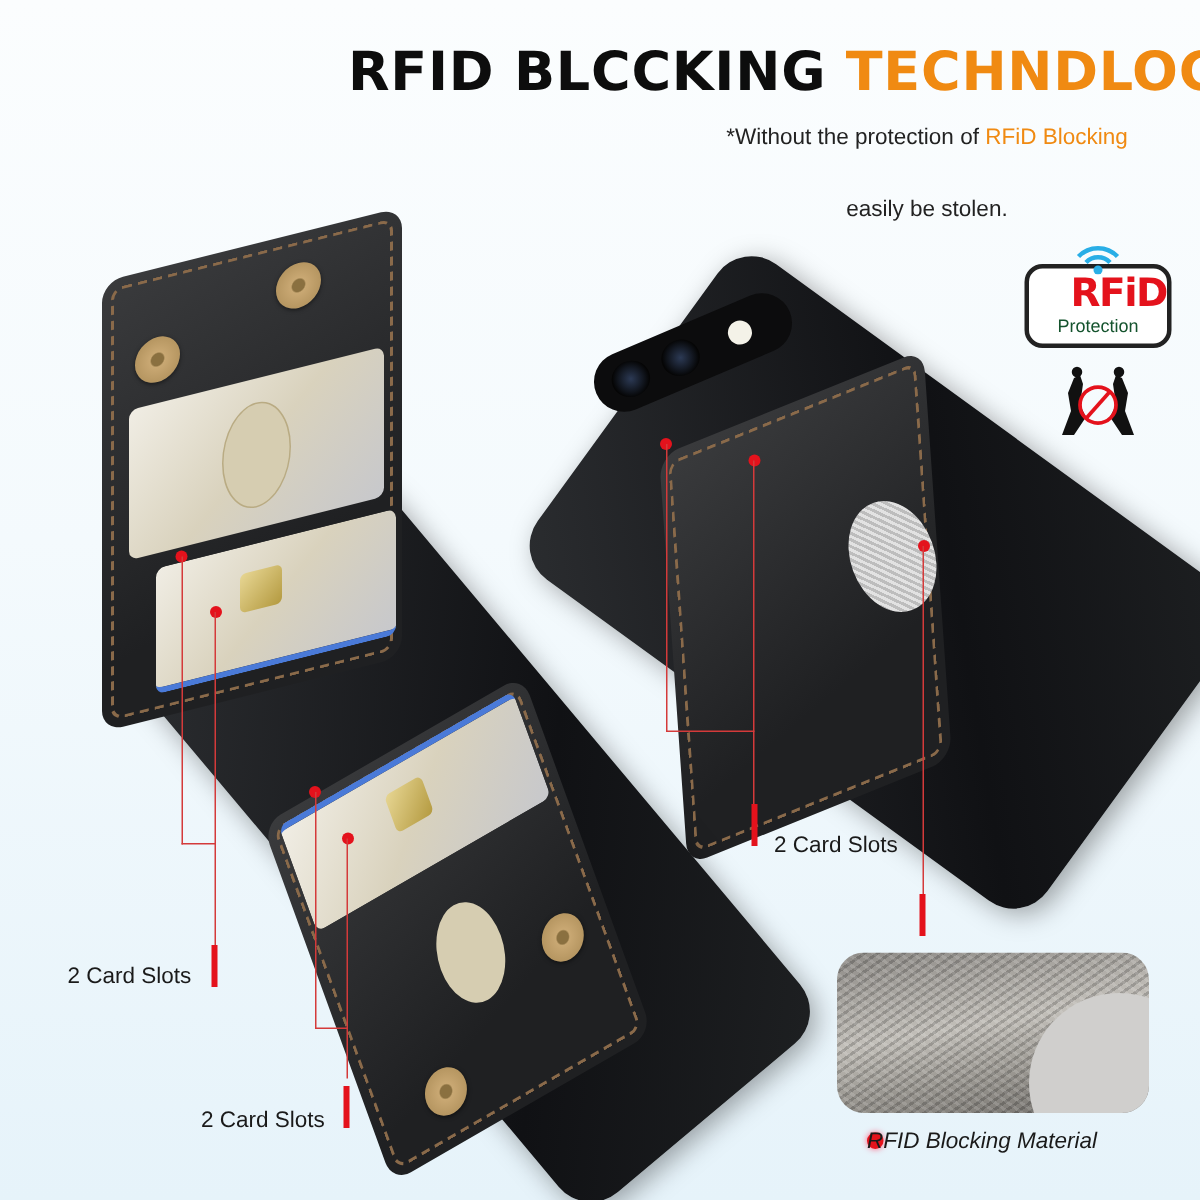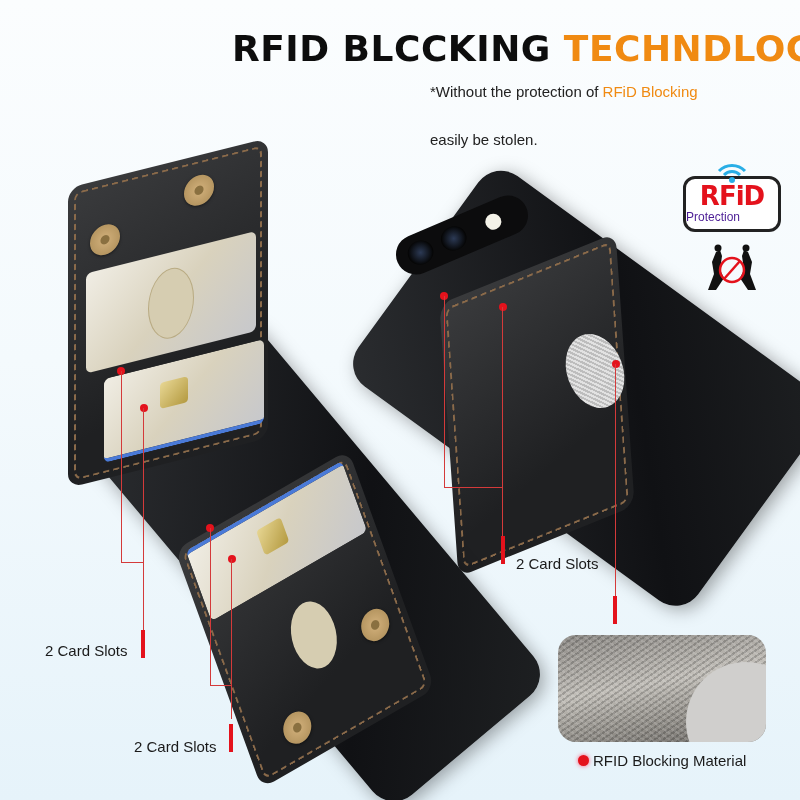--- a/index.html
+++ b/index.html
@@ -4,40 +4,40 @@
 <style>
   html,body{margin:0;padding:0;}
   body{width:800px;height:800px;overflow:hidden;position:relative;
     background:linear-gradient(180deg,#fbfdfe 0%,#f4fafd 45%,#e6f3fa 100%);
     font-family:"Liberation Sans",sans-serif;}
   .abs{position:absolute;}
   .title{left:232px;top:28px;font-weight:bold;font-size:36px;letter-spacing:0.5px;
     font-family:"DejaVu Sans",sans-serif;white-space:nowrap;}
   .title .black{color:#0d0d0d;}
   .title .orange{color:#f08a12;}
-  .note{right:30px;top:80px;width:340px;text-align:left;font-size:15px;line-height:24px;color:#222;}
+  .note{right:12px;top:80px;width:340px;text-align:center;font-size:15px;line-height:24px;color:#222;}
   .note .hl{color:#f08a12;}
   .label{font-size:15px;color:#1a1a1a;white-space:nowrap;}
   .redbar{background:#e4121c;width:4px;}
   .redline{background:#d43a3a;}
   .dot{width:8px;height:8px;border-radius:50%;background:#e4121c;}
   
   .case{background:linear-gradient(135deg,#2b2d30,#101114 60%,#1e2022);border-radius:28px;
     box-shadow:0 6px 18px rgba(0,0,0,.35);}
   .leather{background:linear-gradient(160deg,#3a3b3d,#1f2022 70%);border-radius:14px;
     outline:2px dashed #8a6a4a;outline-offset:-8px;}
   .snap{width:30px;height:30px;border-radius:50%;
     background:radial-gradient(circle at 50% 50%,#8a7040 0 4px,#c9a873 5px,#a98a55 100%);
     box-shadow:0 1px 3px rgba(0,0,0,.5);}
   .card{background:linear-gradient(135deg,#f0ede4,#d9d2bd 50%,#c7c8cc);border-radius:6px;}
   .chip{width:28px;height:26px;border-radius:4px;background:linear-gradient(135deg,#e7d693,#b49a40);}
   .oval{border-radius:50%;}
   .rfid-badge{left:683px;top:176px;width:92px;height:50px;border:3px solid #222;border-radius:12px;background:#fff;}
-  .rfid-text{position:absolute;left:0;right:0;top:2px;text-align:center;font-weight:bold;font-size:26px;color:#e4121c;font-family:"DejaVu Sans",sans-serif;letter-spacing:-1px;}
-  .rfid-sub{position:absolute;left:0;right:0;top:31px;font-size:12px;color:#4c1d95;}
+  .rfid-text{position:absolute;left:0;right:0;top:2px;text-align:right;font-weight:bold;font-size:26px;color:#e4121c;font-family:"DejaVu Sans",sans-serif;letter-spacing:-1px;}
+  .rfid-sub{position:absolute;left:0;right:0;top:31px;text-align:center;font-size:12px;color:#14532d;}
   .material{left:558px;top:635px;width:208px;height:107px;border-radius:18px;overflow:hidden;
     background:
       repeating-linear-gradient(35deg,rgba(255,255,255,.12) 0 2px,transparent 2px 5px),
       repeating-linear-gradient(-35deg,rgba(0,0,0,.18) 0 2px,transparent 2px 5px),
       linear-gradient(170deg,#8d8a86 0%,#c2bfb9 45%,#9a9791 70%,#6e6b67 100%);}
   .material .fold{position:absolute;right:-40px;bottom:-40px;width:120px;height:120px;border-radius:50%;background:#d0cfcd;}
 </style>
 </head>
 <body>
 
@@ -137,13 +137,13 @@
   <div class="abs redbar" style="left:501px;top:536px;height:28px;"></div>
   <div class="abs label" style="left:516px;top:555px;">2 Card Slots</div>
   <div class="abs redline" style="left:615px;top:364px;width:1px;height:240px;"></div>
   <div class="abs redbar" style="left:613px;top:596px;height:28px;"></div>
 </div>
 
 <div class="abs material">
   <div class="fold"></div>
 </div>
 <div class="abs" style="left:578px;top:755px;width:11px;height:11px;border-radius:50%;background:#e4121c;box-shadow:0 0 4px #f57;"></div>
-<div class="abs label" style="left:593px;top:752px;">RFID Blocking Material</div>
+<div class="abs label" style="left:578px;top:752px;font-style:italic;">RFID Blocking Material</div>
 
 </body></html>

